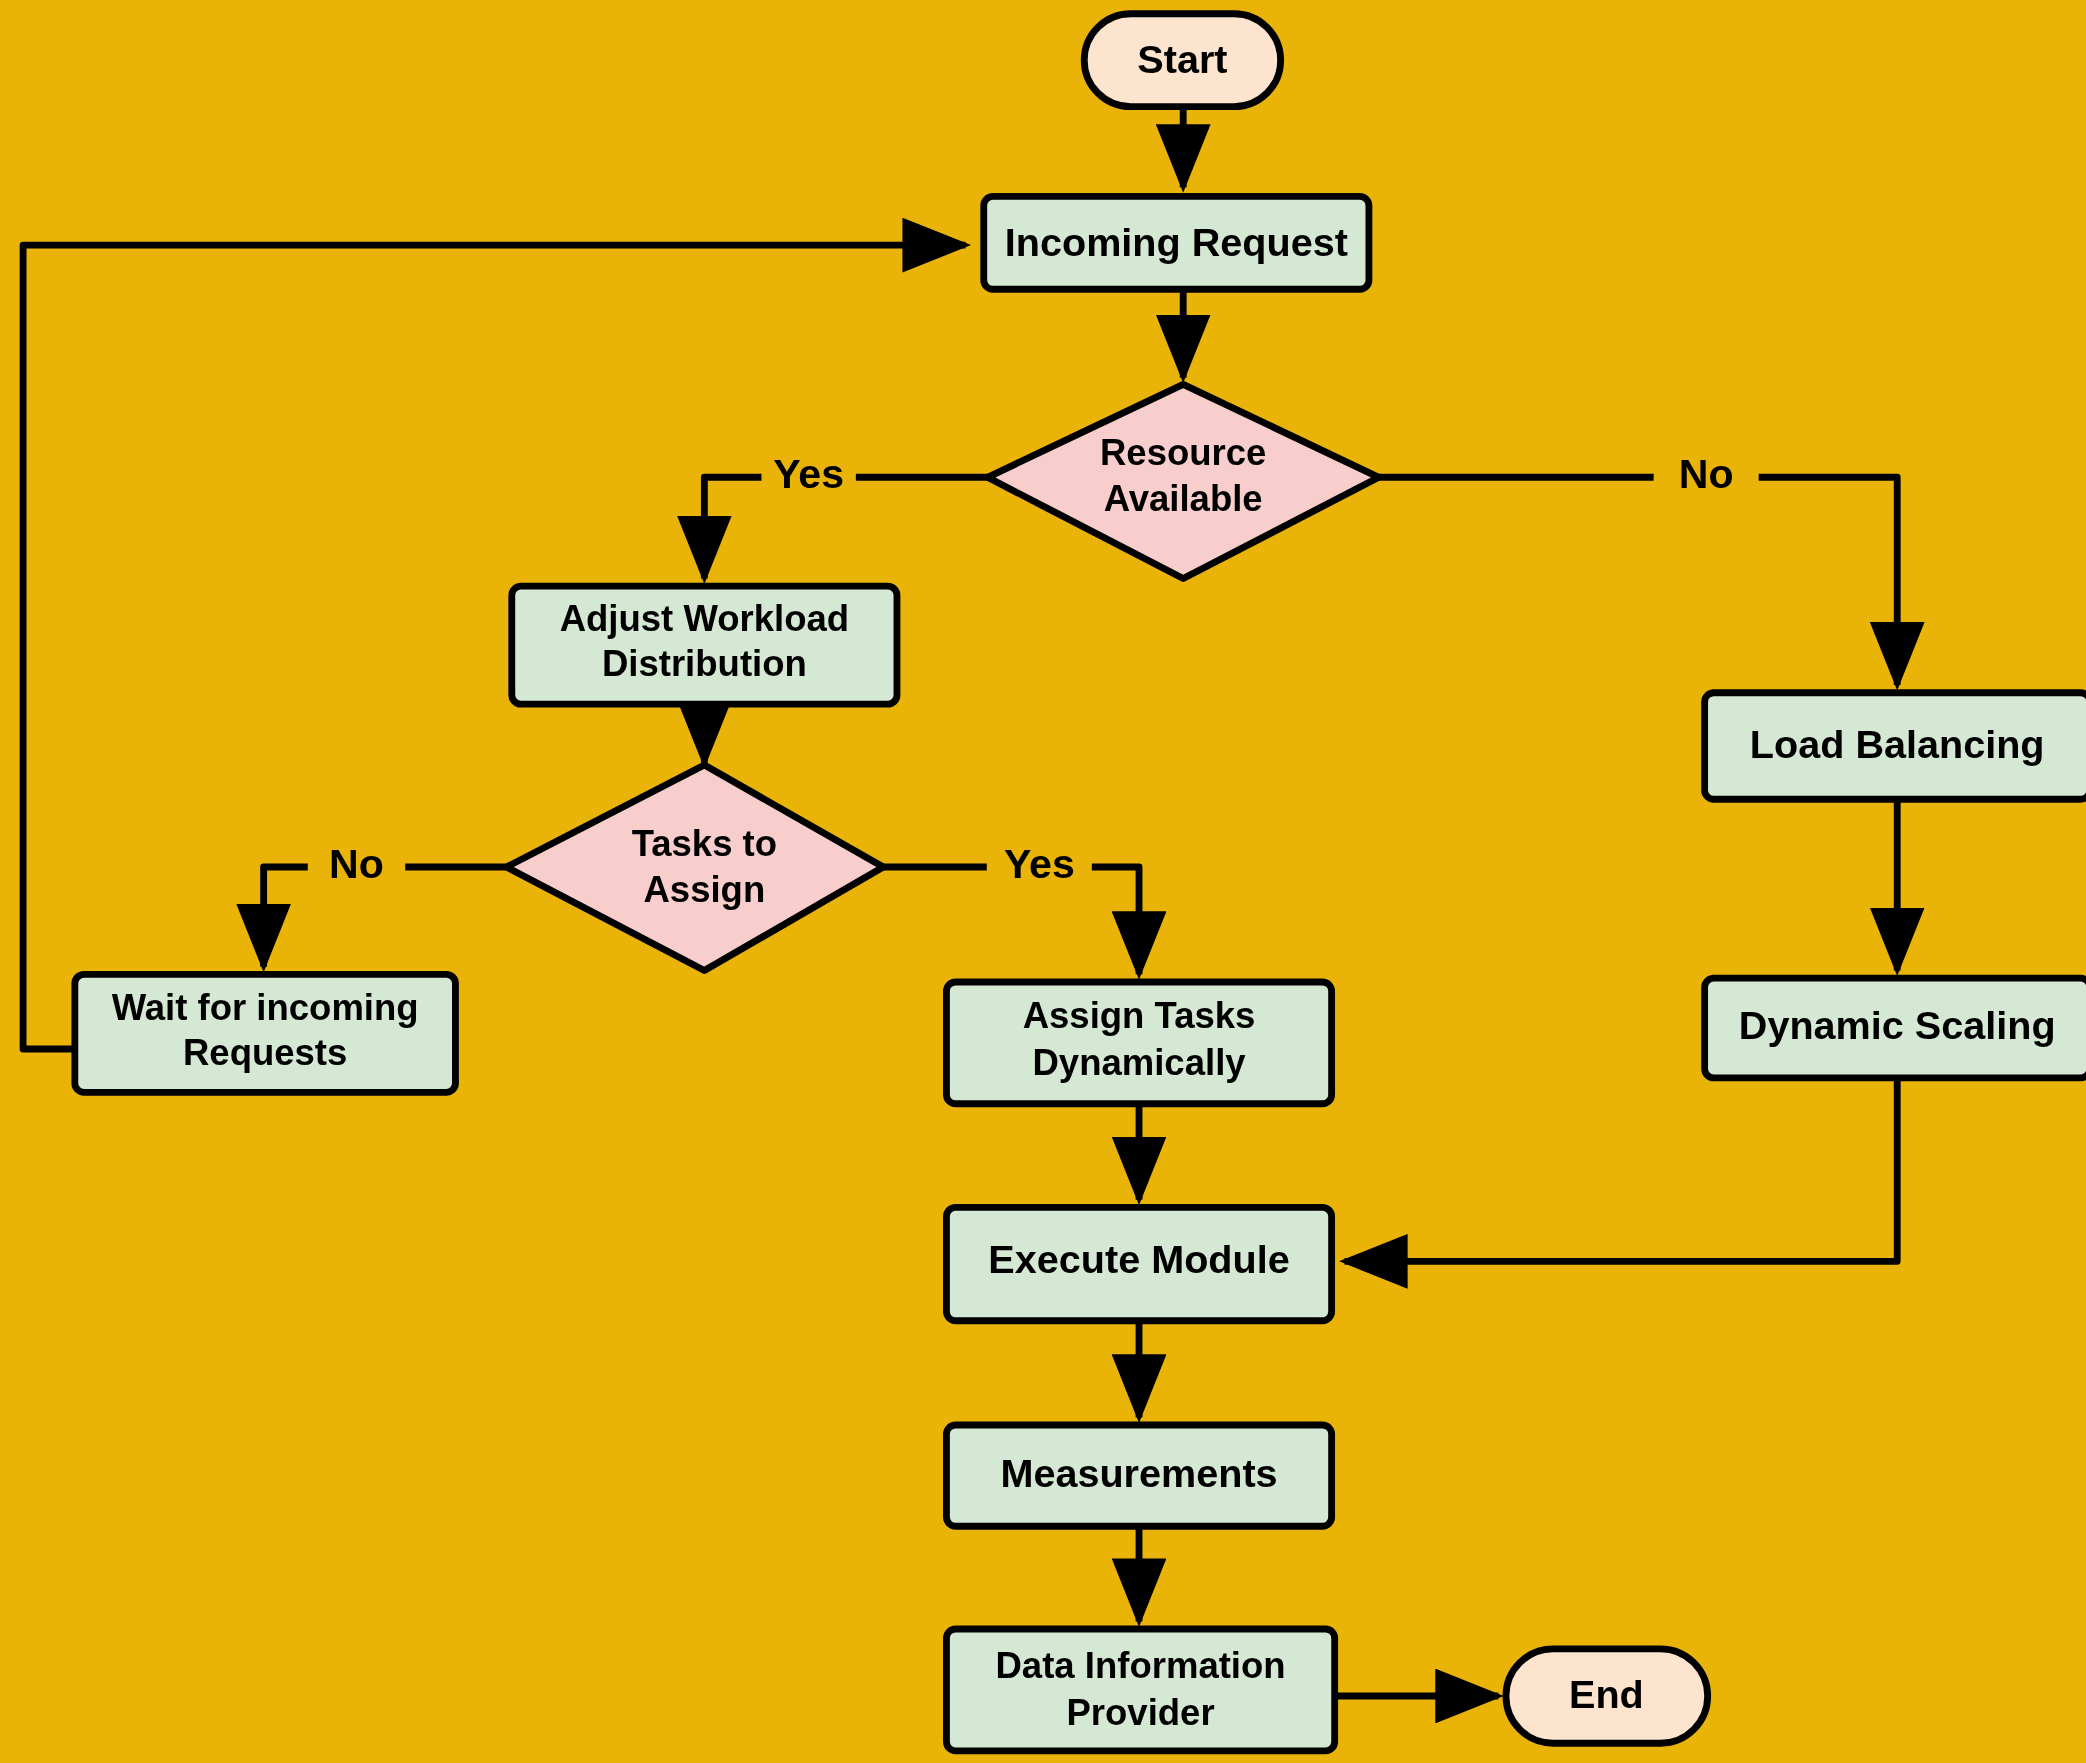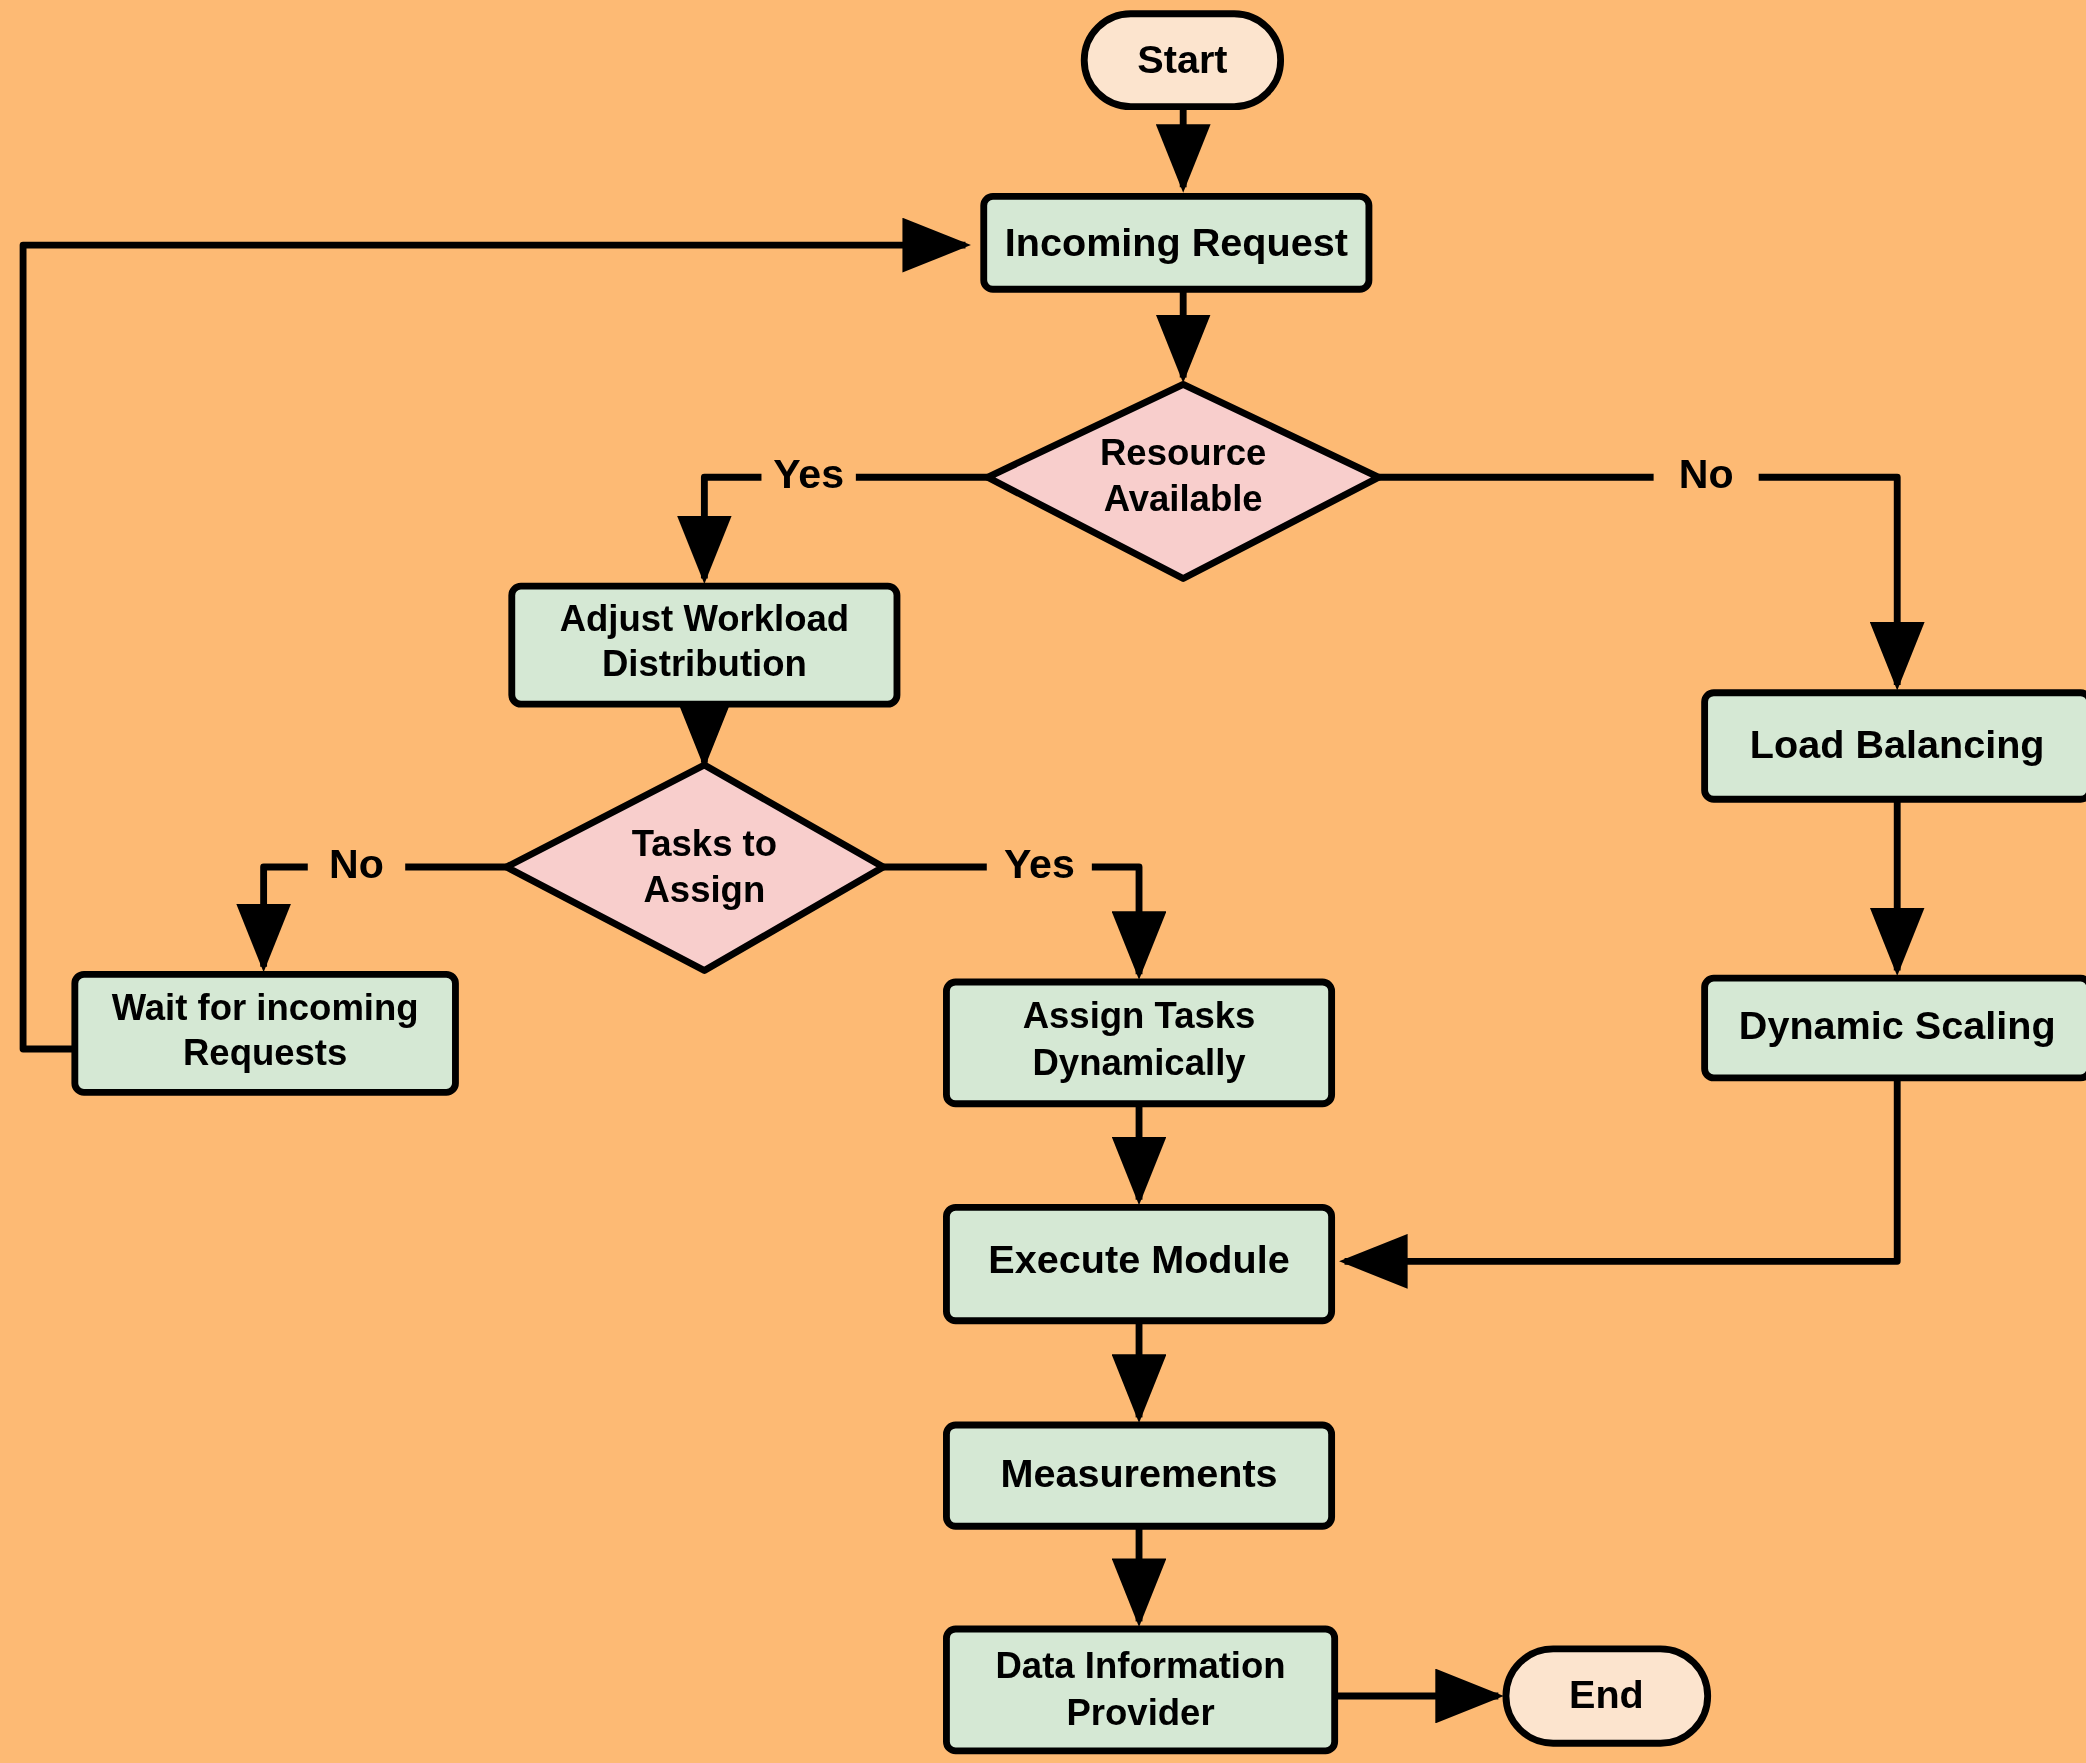--- a/index.html
+++ b/index.html
@@ -7,21 +7,21 @@
     padding: 0;
     background: #ffffff;
   }
   body {
     font-family: "Liberation Sans", sans-serif;
   }
   #canvas {
     position: relative;
     width: 2087px;
     height: 1763px;
-    background: #fdba74;
+    background: #eab308;
     overflow: hidden;
     text-align: center;
   }
   #flow-svg {
     position: absolute;
     top: 0;
     left: 0;
     width: 2087px;
     height: 1763px;
   }

